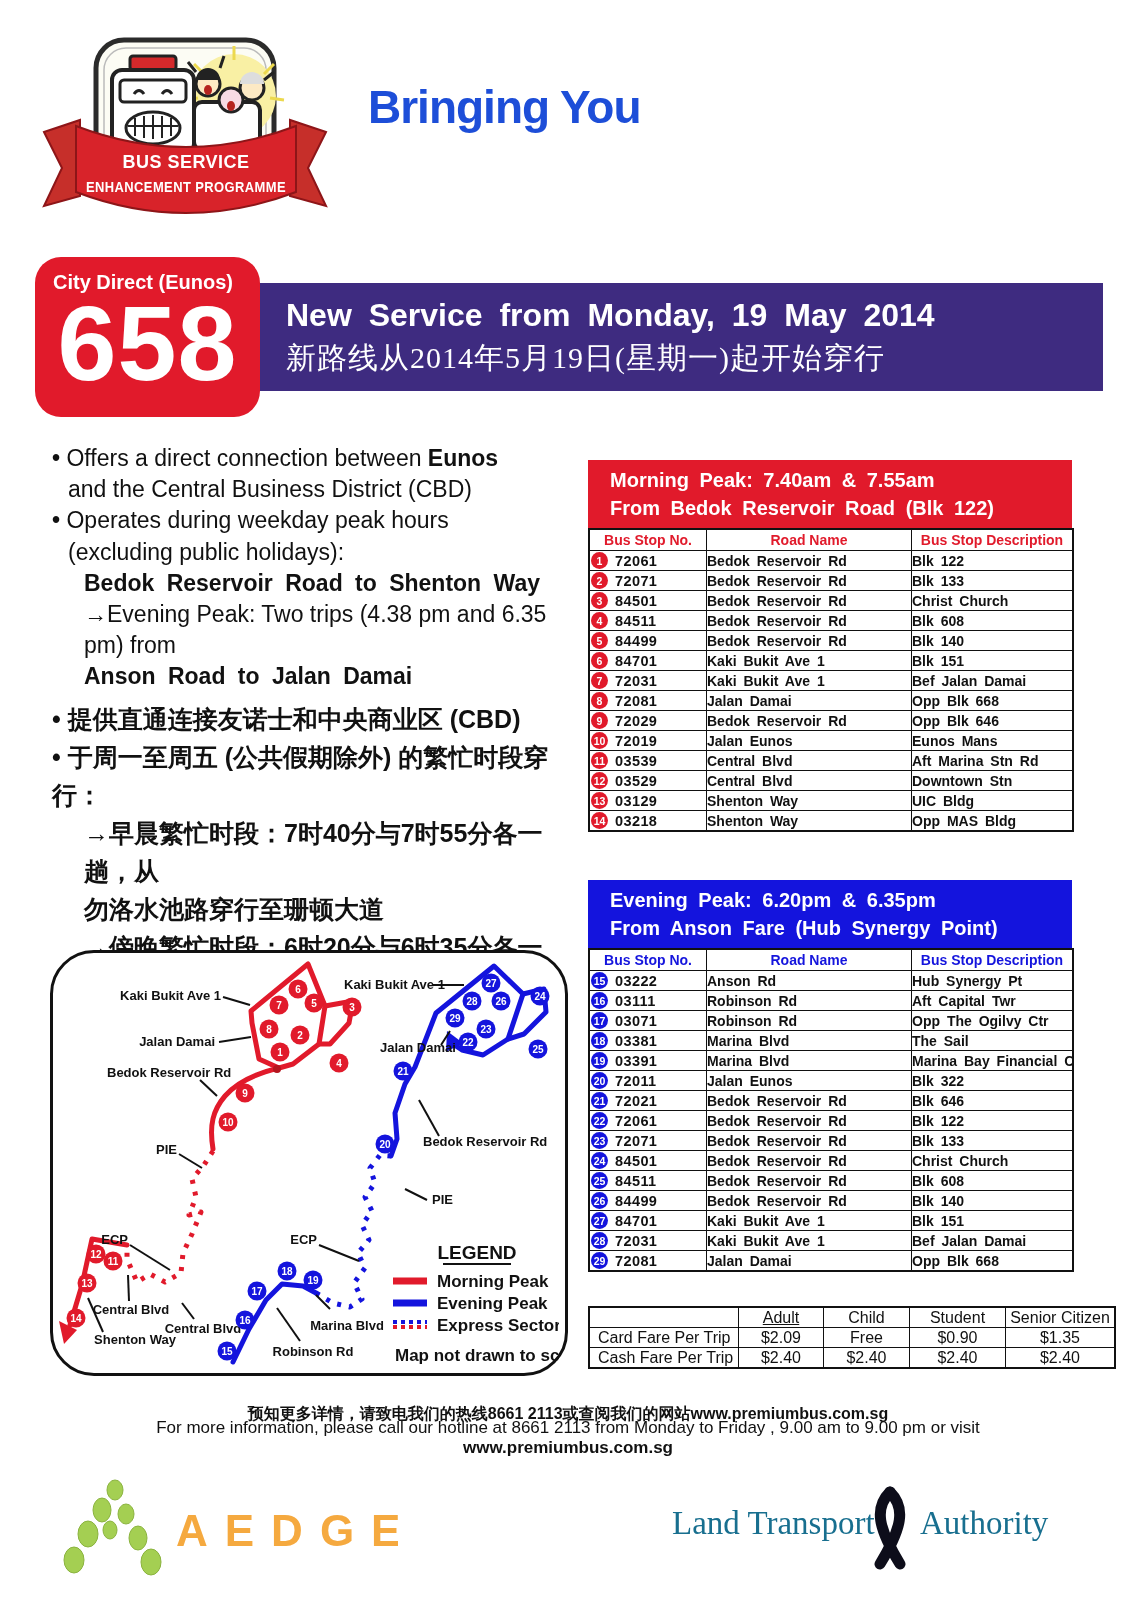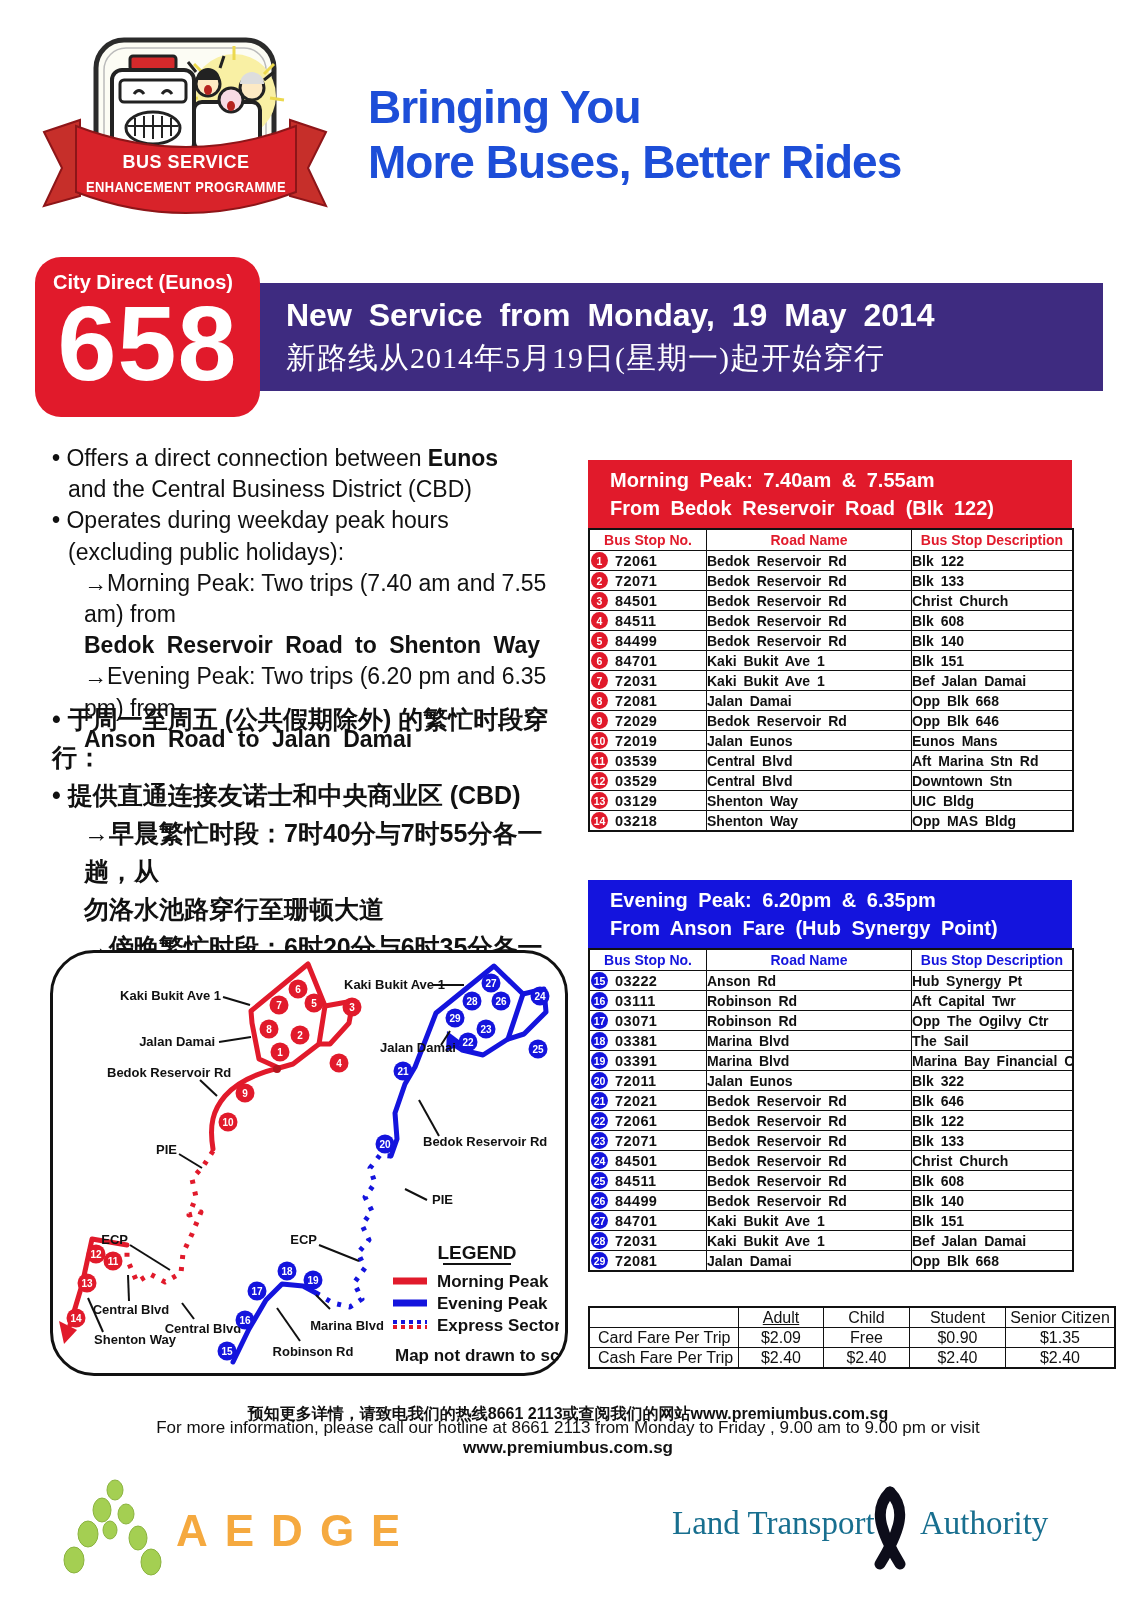--- a/index.html
+++ b/index.html
@@ -122,46 +122,44 @@
       <path d="M158,38 l-8,-10 M226,46 l10,-8 M182,34 l4,-12" stroke="#222" stroke-width="3" fill="none"></path>
     </g>
 
     <path d="M38,92 Q148,134 258,92 L258,158 Q148,200 38,158 Z" fill="#d8232a" stroke="#8e1518" stroke-width="2"></path>
     <text x="148" y="134" class="badge-text">BUS SERVICE</text>
     <text x="148" y="158" class="badge-text" textLength="200" lengthAdjust="spacingAndGlyphs" style="font-size:15.5px">ENHANCEMENT PROGRAMME</text>
   </svg>
 
   <div class="abs tagline">
     <div>Bringing You</div>
-    <div>More Buses, Better Rides</div>
   </div>
 
   <div class="abs svc-box">
     <div class="svc-cat">City Direct (Eunos)</div>
     <div class="svc-num">658</div>
   </div>
   <div class="abs svc-banner">
     <div class="svc-en">New Service from Monday, 19 May 2014</div>
     <div class="svc-zh">新路线从2014年5月19日(星期一)起开始穿行</div>
   </div>
 
   <div class="abs bullets-en">
     <div class="bl"><span>Offers a direct connection between </span><span class="bold">Eunos</span></div>
     <div class="ind">and the Central Business District (CBD)</div>
     <div class="bl">Operates during weekday peak hours</div>
     <div class="ind">(excluding public holidays):</div>
-    <div class="ind2">→Morning Peak: Two trips (7.40 am and 7.55 am) from</div>
     <div class="ind2 bold">Bedok Reservoir Road to Shenton Way</div>
-    <div class="ind2">→Evening Peak: Two trips (6.20 pm and 6.35 pm) from</div>
+    <div class="ind2">→Evening Peak: Two trips (4.38 pm and 6.35 pm) from</div>
     <div class="ind2 bold">Anson Road to Jalan Damai</div>
   </div>
 
   <div class="abs bullets-zh">
+    <div class="bl">提供直通连接友诺士和中央商业区 (CBD)</div>
     <div class="bl">于周一至周五 (公共假期除外) 的繁忙时段穿行：</div>
-    <div class="bl">提供直通连接友诺士和中央商业区 (CBD)</div>
     <div class="ind2">→早晨繁忙时段：7时40分与7时55分各一趟，从</div>
     <div class="ind2">勿洛水池路穿行至珊顿大道</div>
     <div class="ind2">→傍晚繁忙时段：6时20分与6时35分各一趟，从</div>
     <div class="ind2">安顺路穿行至惹兰达迈</div>
   </div>
 
   <div class="abs stop-table morning" style="left:588px;top:460px;">
     <div class="tbanner red">
       <div>Morning Peak: 7.40am &amp; 7.55am</div>
       <div>From Bedok Reservoir Road (Blk 122)</div>

